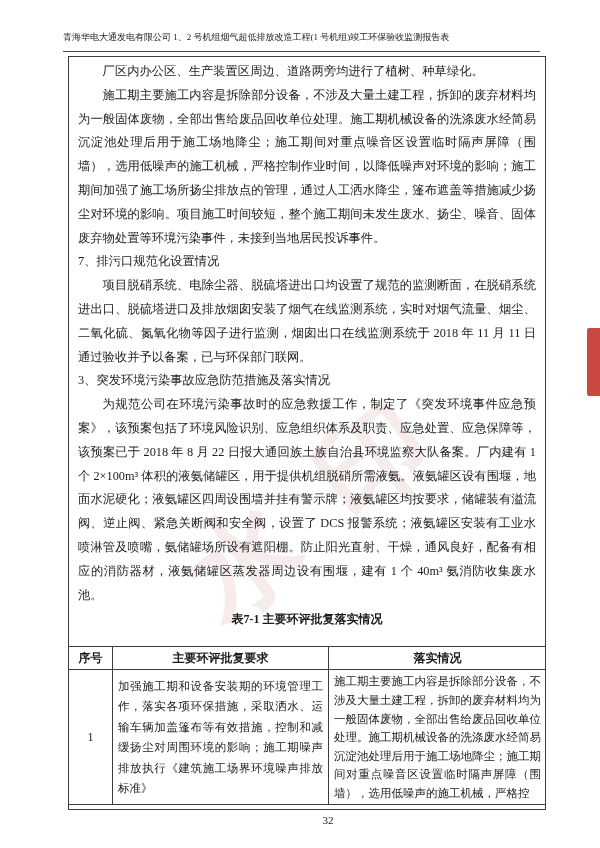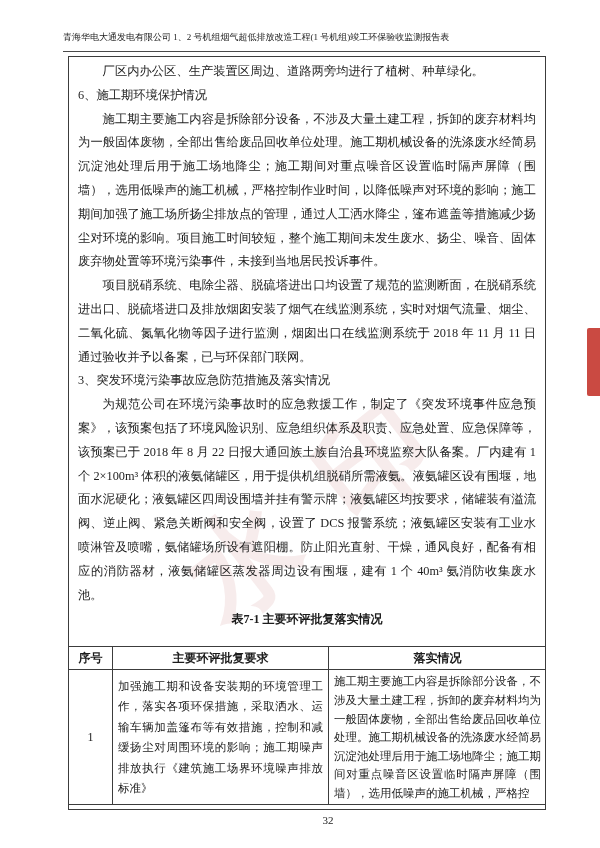--- a/index.html
+++ b/index.html
@@ -65,23 +65,23 @@
 
 <div class="watermark-diagonal">水印</div>
 
 <div class="doc-header">青海华电大通发电有限公司 1、2 号机组烟气超低排放改造工程(1 号机组)竣工环保验收监测报告表</div>
 <div class="header-rule"></div>
 
 <div class="content-box">
   <div class="body-text">
     <p>厂区内办公区、生产装置区周边、道路两旁均进行了植树、种草绿化。</p>
 
-    <p class="heading">6、施工期环境保护情况</p>
     <p>施工期主要施工内容是拆除部分设备，不涉及大量土建工程，拆卸的废弃材料均为一般固体废物，全部出售给废品回收单位处理。施工期机械设备的洗涤废水经简易沉淀池处理后用于施工场地降尘；施工期间对重点噪音区设置临时隔声屏障（围墙），选用低噪声的施工机械，严格控制作业时间，以降低噪声对环境的影响；施工期间加强了施工场所扬尘排放点的管理，通过人工洒水降尘，篷布遮盖等措施减少扬尘对环境的影响。项目施工时间较短，整个施工期间未发生废水、扬尘、噪音、固体废弃物处置等环境污染事件，未接到当地居民投诉事件。</p>
 
+    <p class="heading">7、排污口规范化设置情况</p>
     <p>项目脱硝系统、电除尘器、脱硫塔进出口均设置了规范的监测断面，在脱硝系统进出口、脱硫塔进口及排放烟囱安装了烟气在线监测系统，实时对烟气流量、烟尘、二氧化硫、氮氧化物等因子进行监测，烟囱出口在线监测系统于 2018 年 11 月 11 日通过验收并予以备案，已与环保部门联网。</p>
 
     <p class="heading">3、突发环境污染事故应急防范措施及落实情况</p>
     <p>为规范公司在环境污染事故时的应急救援工作，制定了《突发环境事件应急预案》，该预案包括了环境风险识别、应急组织体系及职责、应急处置、应急保障等，该预案已于 2018 年 8 月 22 日报大通回族土族自治县环境监察大队备案。厂内建有 1 个 2×100m³ 体积的液氨储罐区，用于提供机组脱硝所需液氨。液氨罐区设有围堰，地面水泥硬化；液氨罐区四周设围墙并挂有警示牌；液氨罐区均按要求，储罐装有溢流阀、逆止阀、紧急关断阀和安全阀，设置了 DCS 报警系统；液氨罐区安装有工业水喷淋管及喷嘴，氨储罐场所设有遮阳棚。防止阳光直射、干燥，通风良好，配备有相应的消防器材，液氨储罐区蒸发器周边设有围堰，建有 1 个 40m³ 氨消防收集废水池。</p>
 
 
     <div class="table-caption">表7-1  主要环评批复落实情况</div>
   </div>
 
   <table class="compliance">

